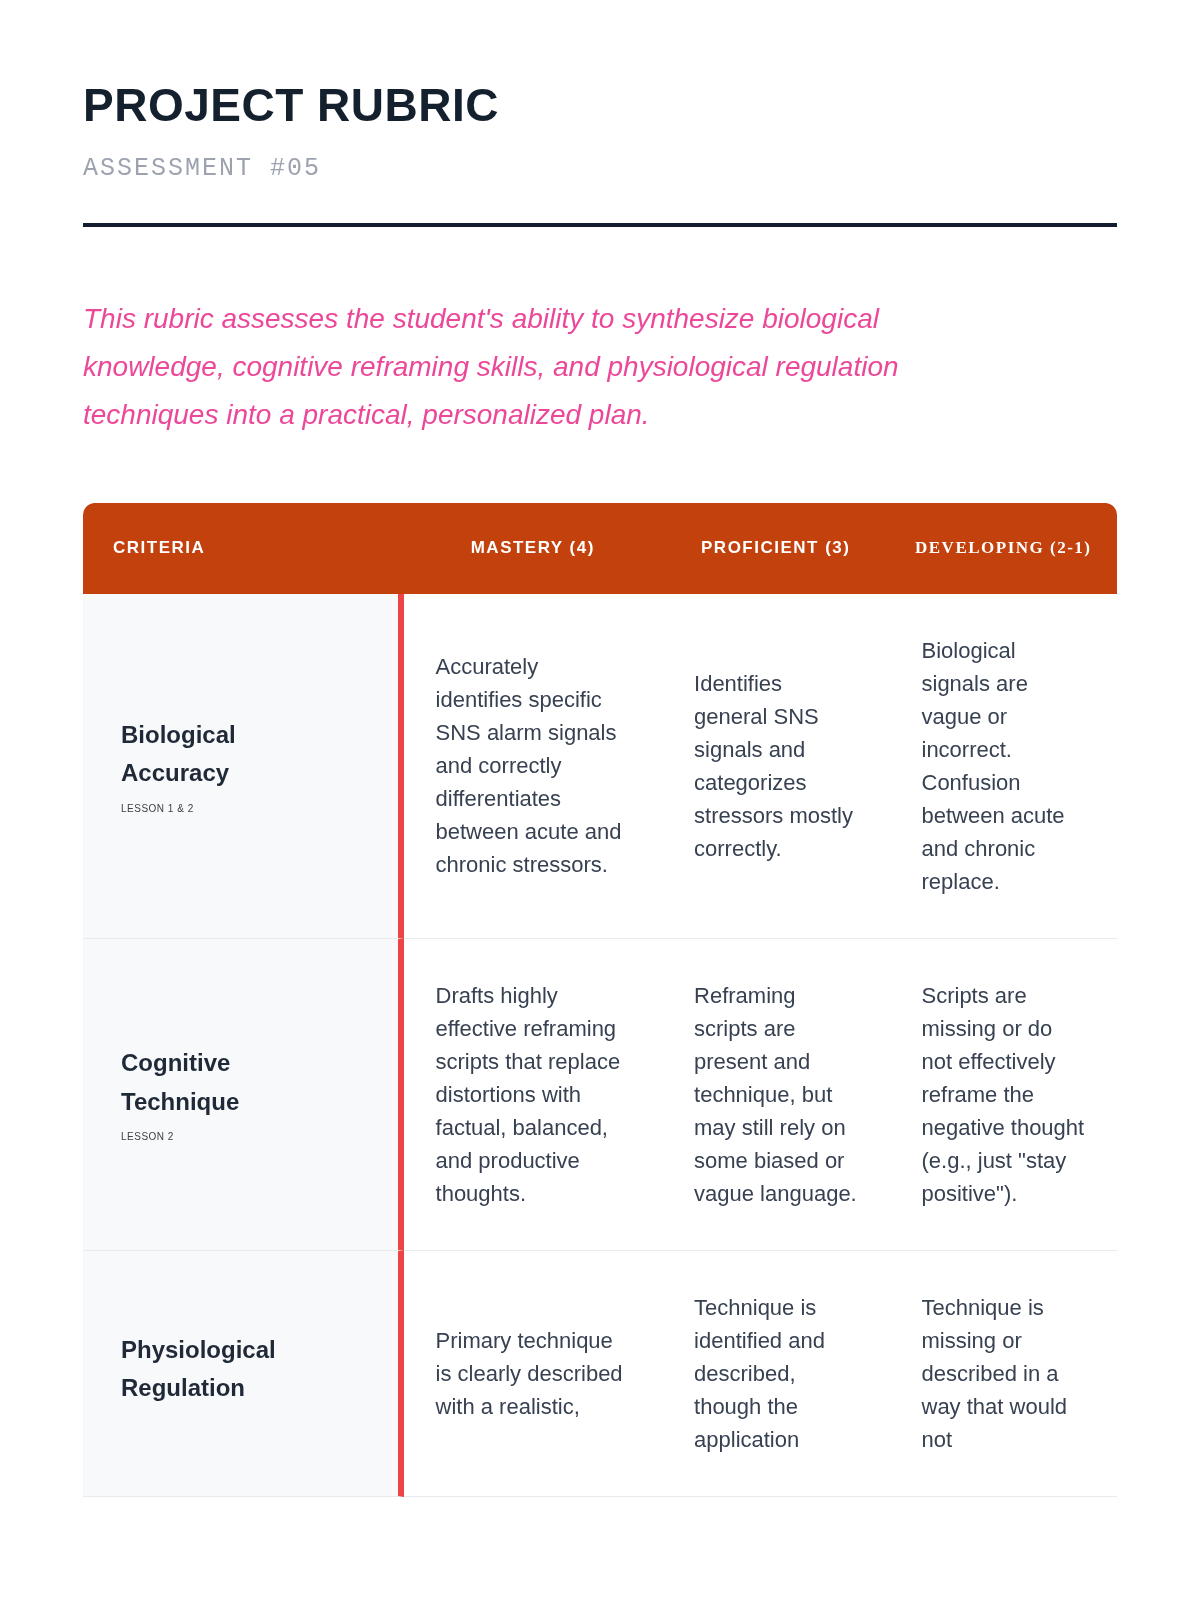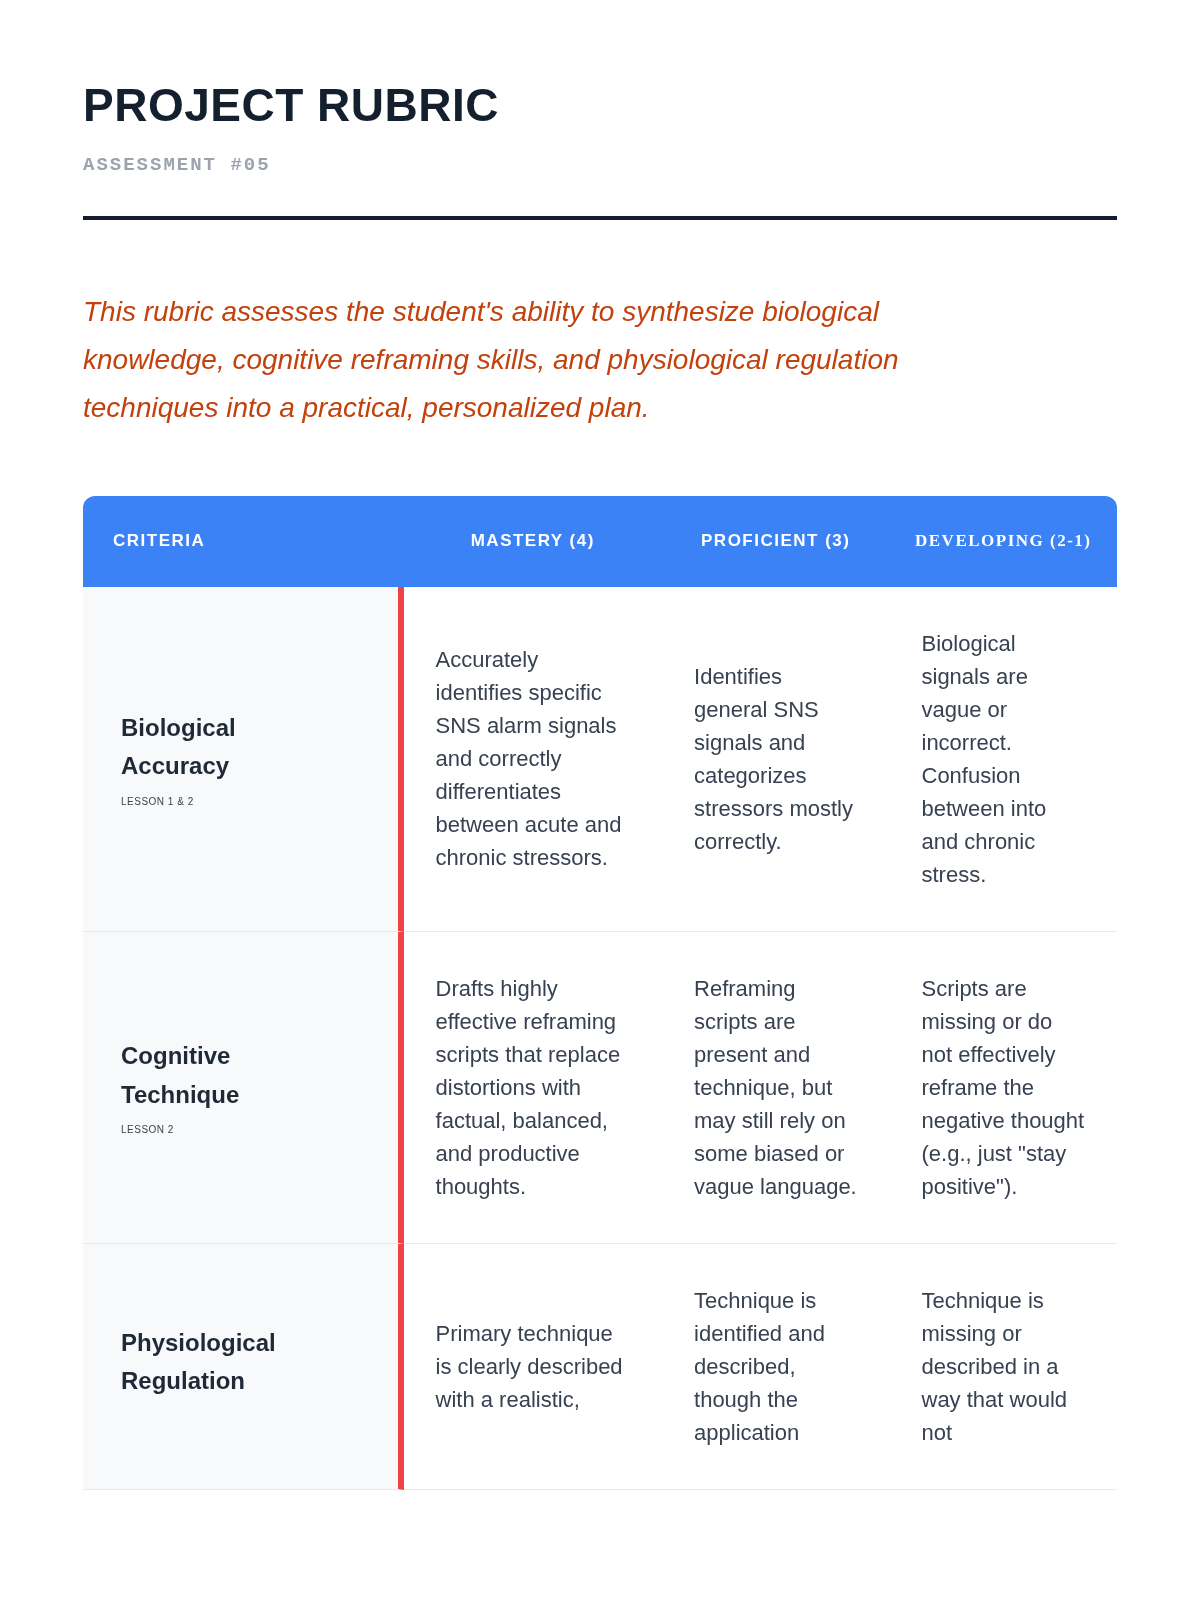--- a/index.html
+++ b/index.html
@@ -31,49 +31,49 @@
     margin-top: 22px;
   }
   .doc-subtitle {
     font-size: 27px;
     font-weight: 800;
     letter-spacing: 4px;
     color: #2563eb;
   }
   .assessment-num {
     font-family: "Liberation Mono", monospace;
-    font-size: 19px;
+    font-size: 25px;
     letter-spacing: 2px;
     color: #9ca3af;
-    font-weight: bold;
+    font-weight: normal;
   }
   .divider {
     height: 4px;
     background: #141d30;
     margin-top: 40px;
   }
   
   .intro {
     margin-top: 68px;
     max-width: 915px;
     font-size: 28px;
     font-style: italic;
     line-height: 1.72;
-    color: #c2410c;
+    color: #ec4899;
   }
   
   table.rubric {
     margin-top: 64px;
     width: 100%;
     border-collapse: separate;
     border-spacing: 0;
     table-layout: fixed;
   }
   table.rubric thead th {
-    background: #3b82f6;
+    background: #c2410c;
     color: #ffffff;
     font-size: 17px;
     font-weight: bold;
     letter-spacing: 1.5px;
     line-height: 1.55;
     padding: 32px 20px;
     text-align: center;
     vertical-align: middle;
   }
   table.rubric thead th.crit-head {
@@ -147,21 +147,21 @@
     </thead>
     <tbody>
 
       <tr>
         <td class="criteria-cell">
           <div class="criteria-title">Biological Accuracy</div>
           <span class="lesson-label">LESSON 1 &amp; 2</span>
         </td>
         <td class="val">Accurately identifies specific SNS alarm signals and correctly differentiates between acute and chronic stressors.</td>
         <td class="val">Identifies general SNS signals and categorizes stressors mostly correctly.</td>
-        <td class="val">Biological signals are vague or incorrect. Confusion between into and chronic stress.</td>
+        <td class="val">Biological signals are vague or incorrect. Confusion between acute and chronic replace.</td>
       </tr>
 
       <tr>
         <td class="criteria-cell">
           <div class="criteria-title">Cognitive Technique</div>
           <span class="lesson-label">LESSON 2</span>
         </td>
         <td class="val">Drafts highly effective reframing scripts that replace distortions with factual, balanced, and productive thoughts.</td>
         <td class="val">Reframing scripts are present and technique, but may still rely on some biased or vague language.</td>
         <td class="val">Scripts are missing or do not effectively reframe the negative thought (e.g., just "stay positive").</td>

